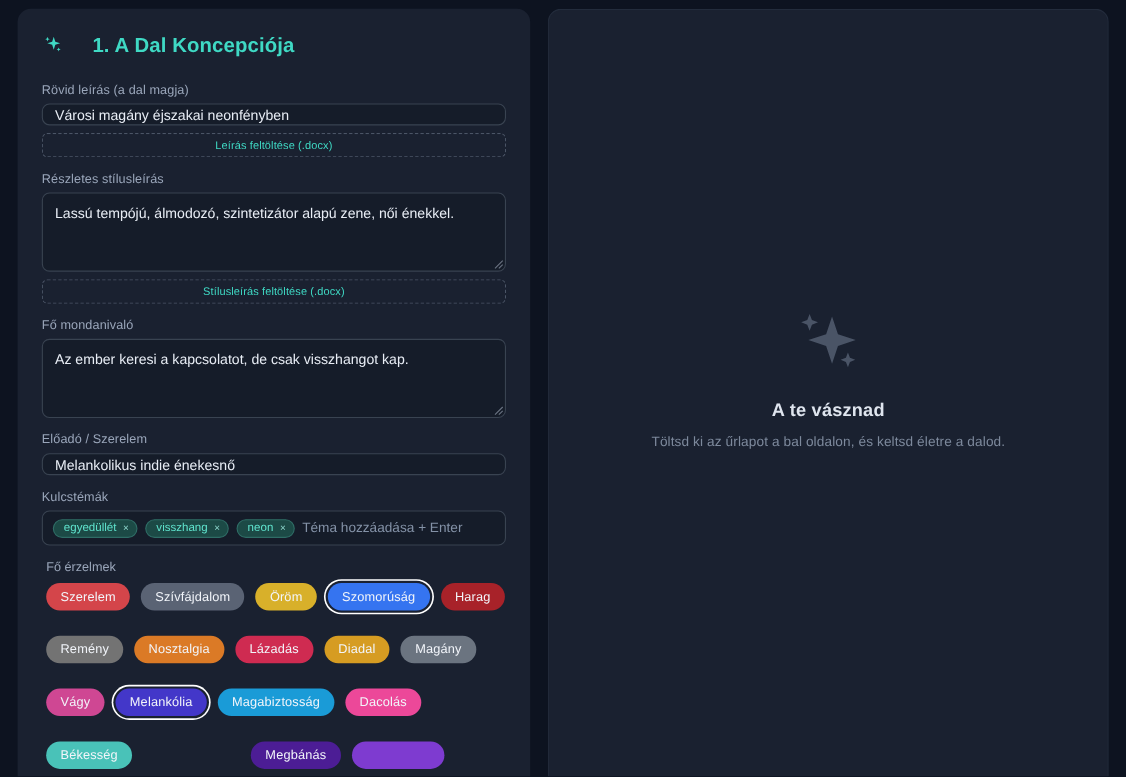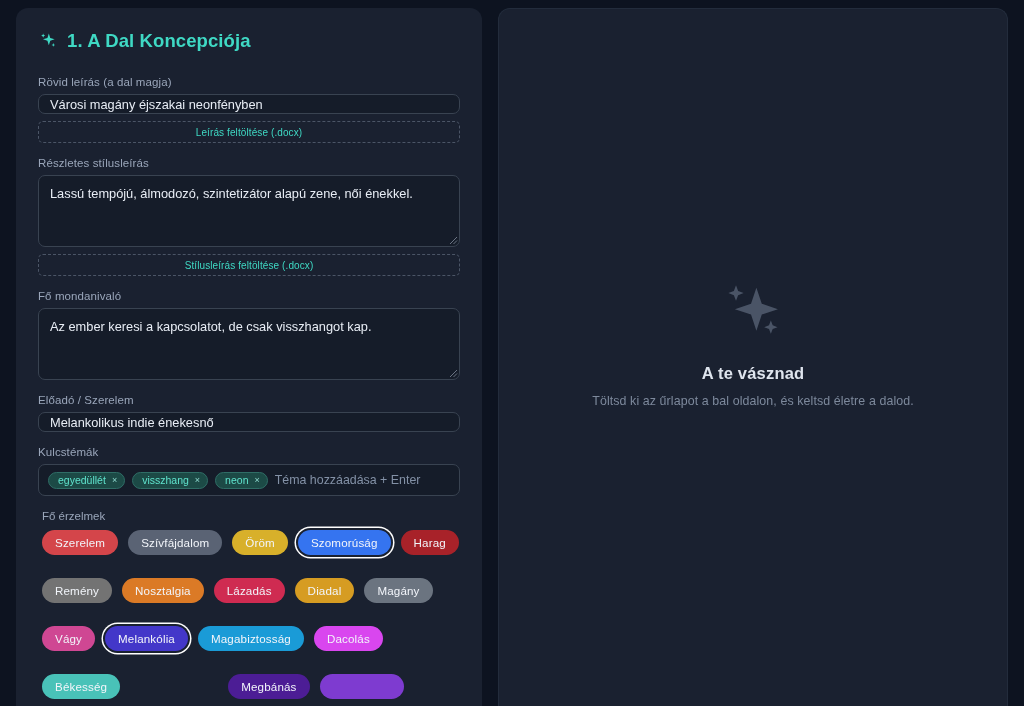--- a/index.html
+++ b/index.html
@@ -22,21 +22,21 @@
     width: 466px;
     height: 698px;
     background: #1a2130;
     border-radius: 12px 12px 0 0;
     padding: 22px 22px 0 22px;
     overflow: hidden;
     position: relative;
     flex: none;
   }
   .panel-header {
-    display: flex; align-items: center; gap: 9px;
+    display: flex; align-items: center; gap: 26px;
     margin-bottom: 24px;
   }
   .sparkle-sm { flex: none; display: block; }
   .panel-title {
     color: #3fd9c4;
     font-size: 18.5px;
     font-weight: bold;
     letter-spacing: .1px;
   }
 
@@ -258,21 +258,21 @@
         <button class="pill selected" style="background: rgb(53, 116, 240);">Szomorúság</button>
         <button class="pill" style="background: rgb(168, 34, 41);">Harag</button>
         <button class="pill" style="background: #737373; text-align: right;">Remény</button>
         <button class="pill" style="background: rgb(219, 122, 38);">Nosztalgia</button>
         <button class="pill" style="background: rgb(207, 43, 81);">Lázadás</button>
         <button class="pill" style="background: rgb(214, 156, 34);">Diadal</button>
         <button class="pill" style="background: rgb(107, 116, 128);">Magány</button>
         <button class="pill" style="background: rgb(207, 71, 147);">Vágy</button>
         <button class="pill selected" style="background: rgb(67, 55, 201);">Melankólia</button>
         <button class="pill" style="background: rgb(26, 155, 215);">Magabiztosság</button>
-        <button class="pill" style="background: #d946ef;">Dacolás</button>
+        <button class="pill" style="background: #ec4899;">Dacolás</button>
         <button class="pill" style="background: rgb(73, 194, 184);">Békesség</button>
         <button class="pill" style="background: rgb(134, 188, 37); margin-top: 38px;">Kalandvágy</button>
         <button class="pill" style="background: #4c1d95;">Megbánás</button>
         <button class="pill" style="background: rgb(126, 59, 208); min-width: 84px;"></button>
       </div>
 
   </section>
 
   <section class="canvas-panel">
     <div class="empty-state">

